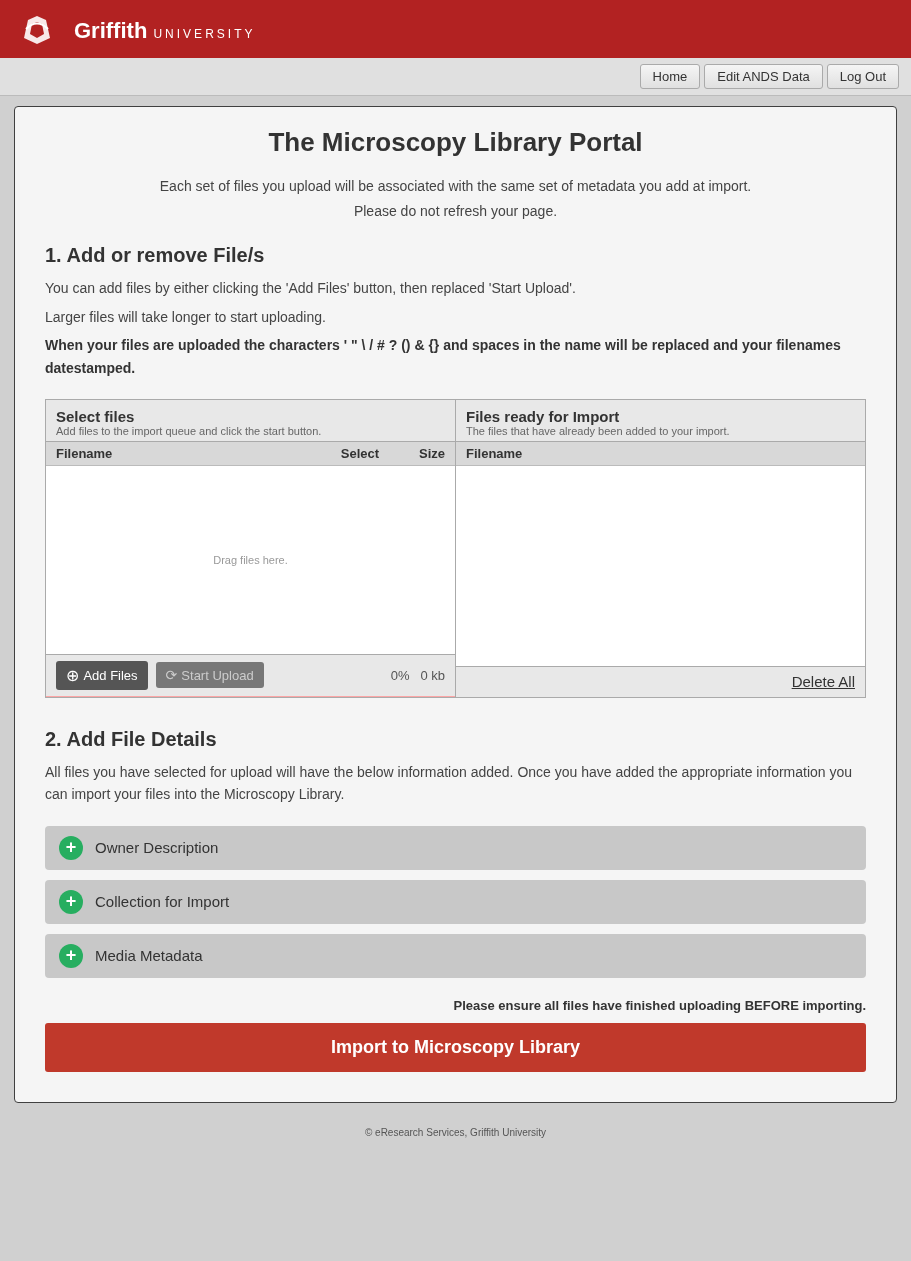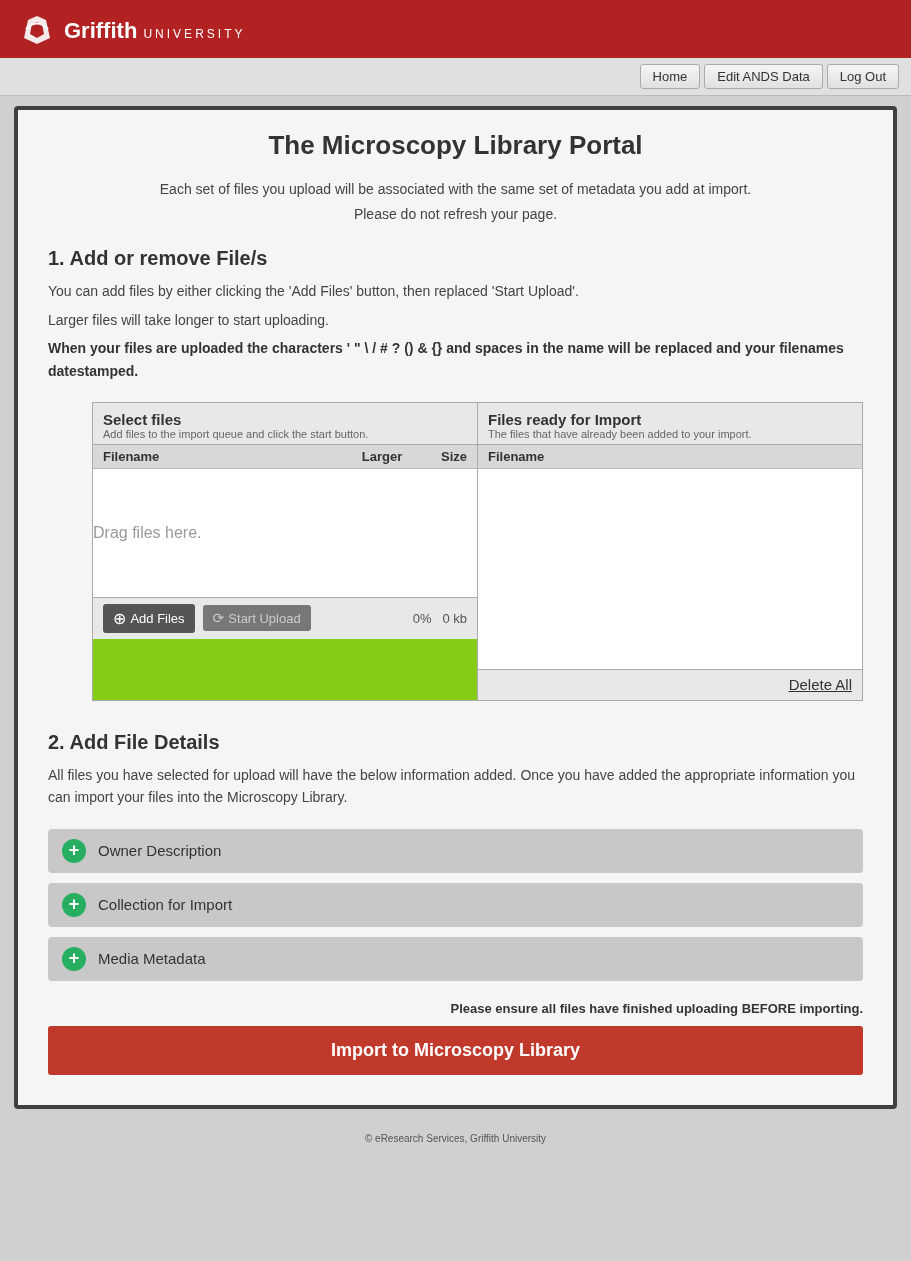--- a/index.html
+++ b/index.html
@@ -49,21 +49,21 @@
       cursor: pointer;
       color: #333;
     }
 
     
     .main-content {
       background: #f5f5f5;
       margin: 10px 14px;
       border-radius: 4px;
       padding: 20px 30px 30px 30px;
-      border: 4px solid #404040;
+      border: 1px solid #404040;
     }
 
     .page-title {
       text-align: center;
       font-size: 26px;
       font-weight: bold;
       color: #333;
       margin-bottom: 16px;
     }
 
@@ -96,23 +96,22 @@
       color: #333;
       margin-bottom: 20px;
       line-height: 1.6;
     }
 
     
     .upload-panels {
       display: flex;
       gap: 0;
       border: 1px solid #aaa;
-      background: #84cc16;
+      background: #fca5a5;
       margin-bottom: 30px;
-      margin-left: 44px;
     }
 
     .upload-left {
       flex: 1;
       border-right: 1px solid #aaa;
     }
     .upload-right {
       flex: 1;
     }
 
@@ -148,25 +147,26 @@
       background: #d8d8d8;
       display: flex;
       padding: 4px 10px;
       font-size: 13px;
       font-weight: bold;
       color: #333;
       border-bottom: 1px solid #bbb;
     }
 
     .drag-area {
-      height: 128px;
-      display: flex;
-      align-items: center;
+      height: 188px;
+      display: flex;
+      align-items: center;
+      justify-content: center;
       color: #999;
-      font-size: 16px;
+      font-size: 11px;
       background: white;
     }
 
     .ready-area {
       height: 200px;
       background: white;
     }
 
     .upload-footer {
       background: #e8e8e8;
@@ -283,21 +283,21 @@
     .site-footer {
       text-align: center;
       padding: 14px;
       font-size: 10px;
       color: #555;
     }
 
     .logo-griffith {
       display: flex;
       align-items: center;
-      gap: 8px;
+      gap: 18px;
     }
     .logo-emblem {
       color: white;
       font-size: 24px;
       line-height: 1;
     }
   </style>
 </head>
 <body>
 
@@ -344,21 +344,21 @@
 
   <div class="upload-panels">
 
     <div class="upload-left">
       <div class="panel-header">
         <div class="panel-header-title">Select files</div>
         <div class="panel-header-sub">Add files to the import queue and click the start button.</div>
       </div>
       <div class="file-table-header">
         <span class="col-filename">Filename</span>
-        <span class="col-status">Larger</span>
+        <span class="col-status">Select</span>
         <span class="col-size">Size</span>
       </div>
       <div class="drag-area">
         <span>Drag files here.</span>
       </div>
       <div class="upload-footer">
         <button class="add-files-btn">
           <span style="font-size:16px;">⊕</span>
           <span>Add Files</span>
         </button>

